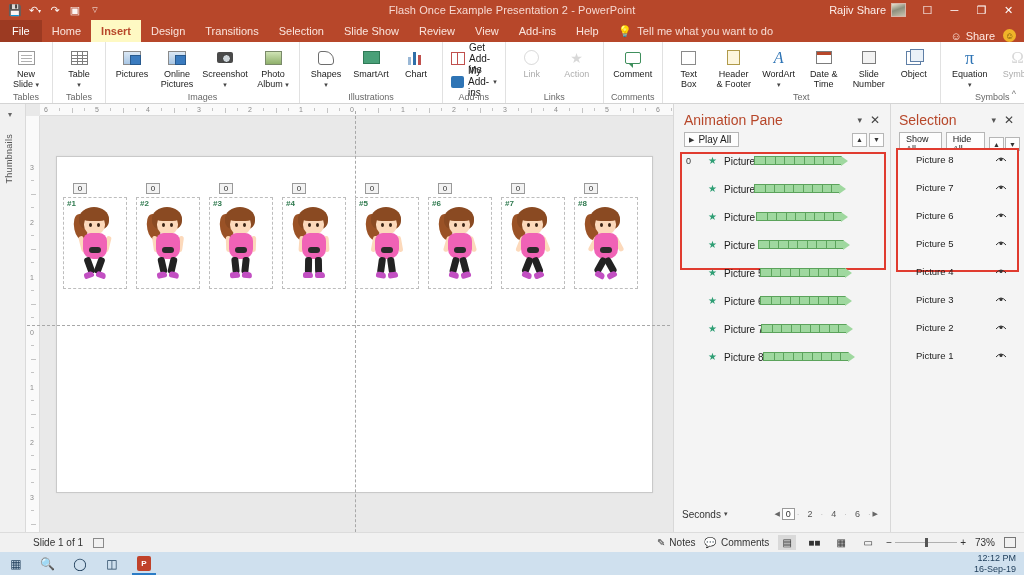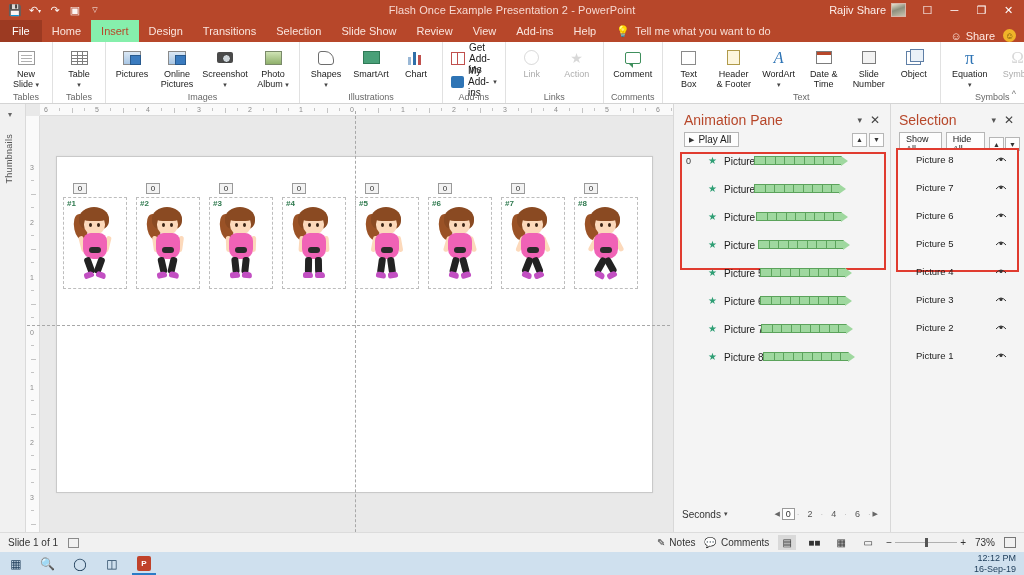--- a/index.html
+++ b/index.html
@@ -39,21 +39,21 @@
 
   
   .tabbar{
     position:absolute; top:20px; left:0; width:1024px; height:22px;
     background:#b7472a; display:flex; align-items:flex-end;
   }
   .tab{
     height:22px; padding:0 10px; display:flex; align-items:center;
     font-size:11px; color:#fae4dd; white-space:nowrap;
   }
-  .tab.active{ background:#86efac; color:#b7472a; }
+  .tab.active{ background:#fef9c3; color:#b7472a;font-weight:bold; }
   .tab.file{ background:#9c3a22; color:#ffffff; padding:0 12px; }
   .tellme{
     display:flex; align-items:center; gap:5px; margin-left:10px; height:22px;
     color:#f7dcd4; font-size:11px;
   }
   .bulb{ font-size:11px; color:#f7dcd4; }
   .tabbar-right{ margin-left:auto; display:flex; align-items:center; gap:8px; padding-right:8px; }
   .share{ display:flex; align-items:center; gap:4px; color:#ffe9e2; font-size:11px; }
   .smiley{ width:13px;height:13px;border-radius:50%;background:#f0b429;display:flex;align-items:center;justify-content:center;font-size:9px;color:#6a4a06;}
 
@@ -227,21 +227,21 @@
   .sel-listwrap{ position:absolute; left:5px; right:5px; top:44px; height:124px; border:2px solid #e03b2f; background:#f7f7f7; }
   .sel-row{ position:relative; height:14px; display:flex; align-items:center; }
   .sel-name{ position:absolute; left:18px; font-size:9.5px; color:#1b1b1b; }
   .eye{ position:absolute; right:10px; top:3px; width:12px; height:8px; }
   .eye svg{ display:block; }
 
   
   .status{
     position:absolute; left:0; bottom:23px; width:1024px; height:20px;
     background:#f1f1f1; border-top:1px solid #dcdcdc; display:flex; align-items:center;
-    font-size:10px; color:#333;
+    font-size:10px; color:#333;padding-left:25px;
   }
   .st-left{ display:flex; align-items:center; gap:10px; padding-left:8px; }
   .st-acc{ width:11px;height:10px;border:1px solid #8a8a8a; }
   .st-right{ margin-left:auto; display:flex; align-items:center; gap:9px; padding-right:8px; }
   .st-item{ display:flex; align-items:center; gap:4px; }
   .vbtn{ width:18px;height:15px; display:flex;align-items:center;justify-content:center; }
   .vbtn.active{ background:#d9d9d9; }
   .zoomslider{ display:flex; align-items:center; gap:3px; }
   .zs-line{ width:62px; height:1px; background:#b0b0b0; position:relative; }
   .zs-knob{ position:absolute; left:30px; top:-4px; width:3px; height:9px; background:#555; }

